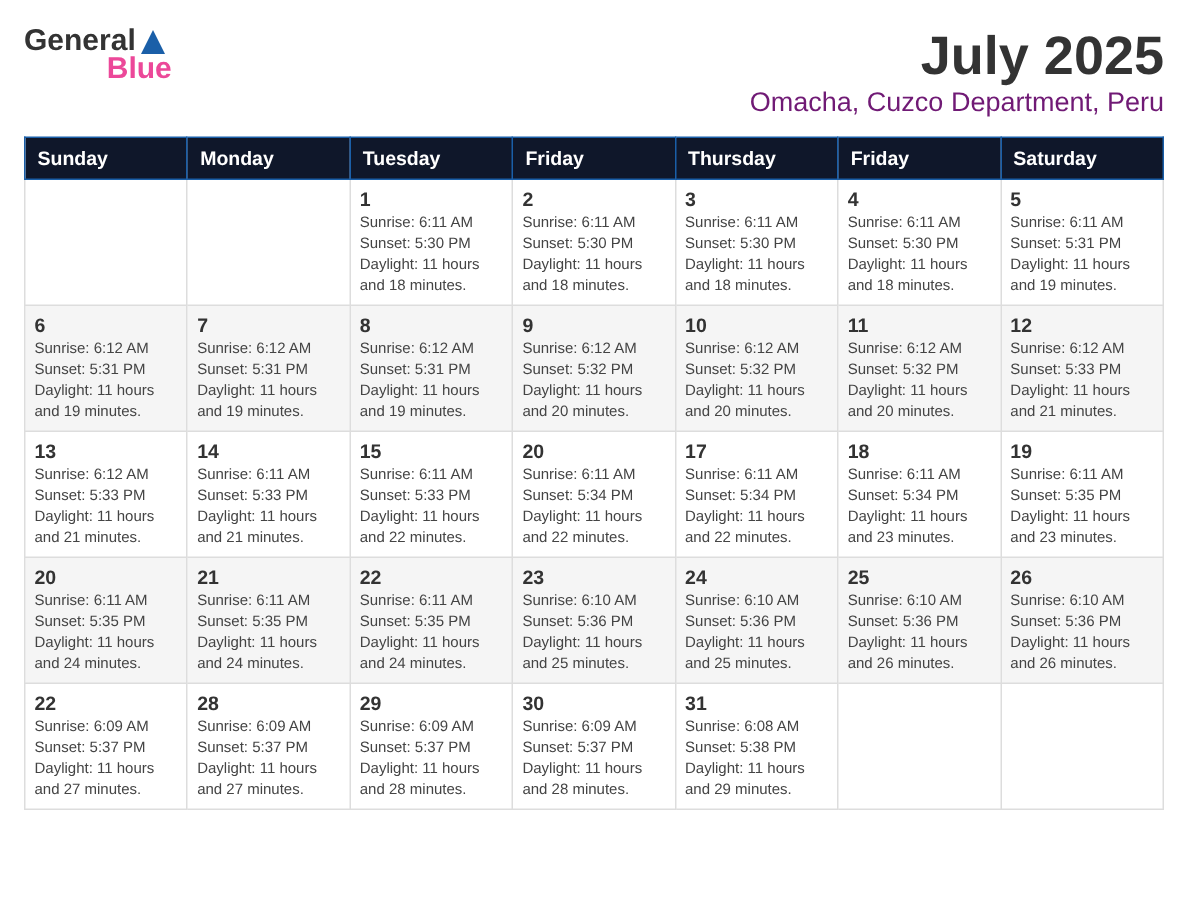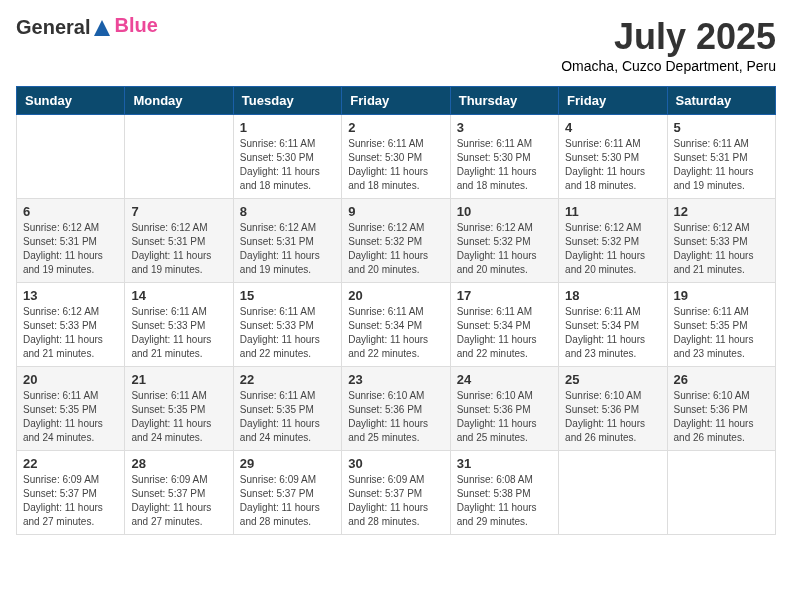--- a/index.html
+++ b/index.html
@@ -11,47 +11,47 @@
       padding: 16px;
     }
     .header {
       display: flex;
       justify-content: space-between;
       align-items: flex-start;
       margin-bottom: 12px;
     }
     .logo {
       display: flex;
-      flex-direction: row;
-      align-items: center;
+      flex-direction: column;
+      align-items: flex-end;
     }
     .logo-text {
       display: flex;
       align-items: center;
     }
     .title-section {
       text-align: right;
       margin-left: 17px;
     }
     .month-title {
       font-size: 36px;
       font-weight: bold;
       color: #333;
     }
     .location {
-      font-size: 14px;
-      color: #000000;
+      font-size: 18px;
+      color: #701a75;
     }
     .calendar {
       width: 100%;
       border-collapse: collapse;
       border: 1px solid #ccc;
     }
     .calendar th {
-      background-color: #0c4a6e;
+      background-color: #0f172a;
       color: #fff;
       text-align: left;
       padding: 6px 8px;
       font-size: 13px;
       font-weight: bold;
       border: 1px solid #1a5fa8;
     }
     .calendar td {
       vertical-align: top;
       padding: 5px 6px;

